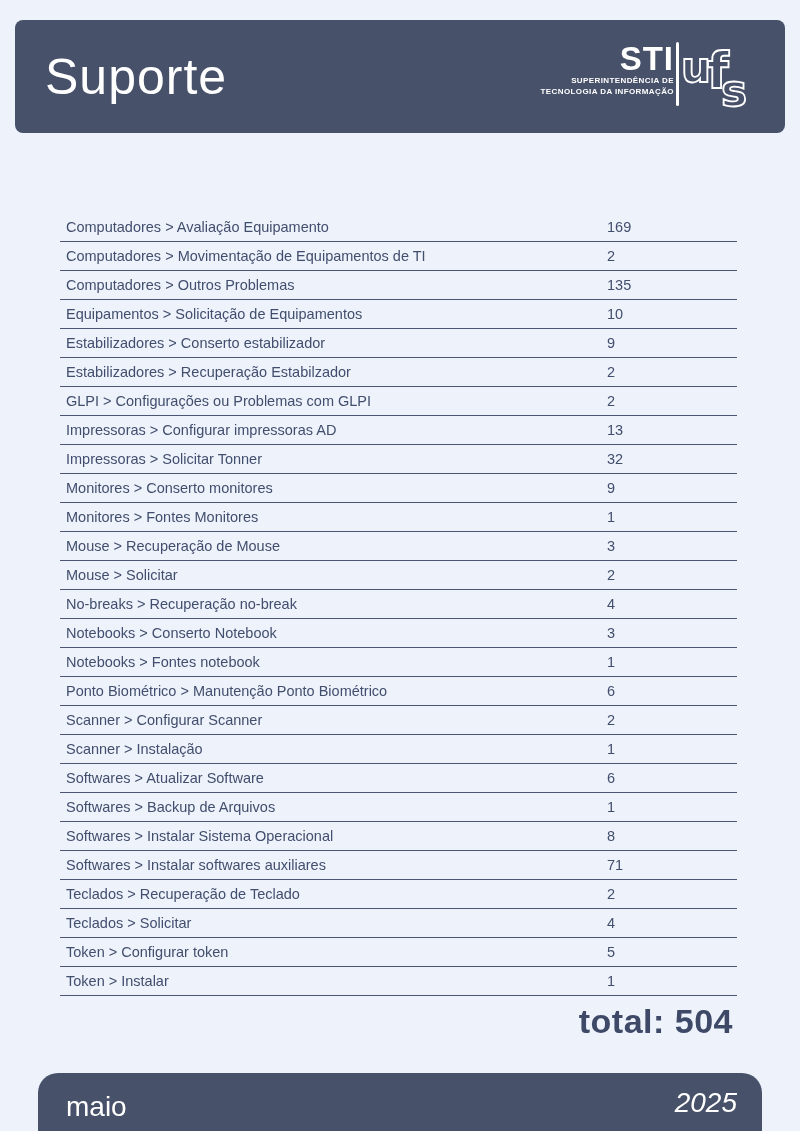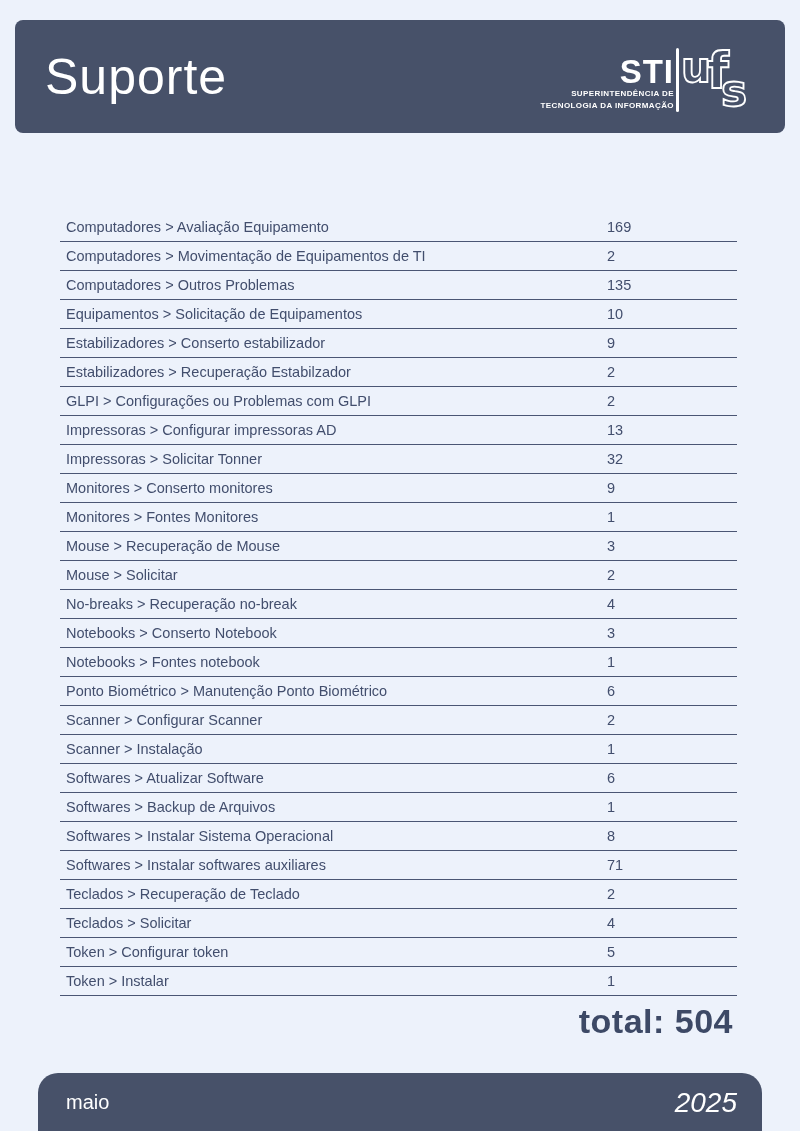--- a/index.html
+++ b/index.html
@@ -29,21 +29,21 @@
     padding: 0 30px 0 30px;
   }
   .header-title {
     color: #ffffff;
     font-size: 50px;
     font-weight: 300;
     letter-spacing: 1px;
   }
   .logo-group {
     display: flex;
-    align-items: flex-end;
+    align-items: flex-start;
     gap: 2px;
   }
   .sti-block {
     display: flex;
     flex-direction: column;
     align-items: flex-end;
   }
   .sti-acronym {
     color: #ffffff;
     font-size: 33px;
@@ -113,21 +113,21 @@
     width: 724px; height: 70px;
     background: #475169;
     border-radius: 20px 20px 0 0;
     display: flex;
     align-items: flex-start;
     justify-content: space-between;
     padding: 18px 25px 0 28px;
   }
   .footer-month {
     color: #ffffff;
-    font-size: 20px;
+    font-size: 28px;
   }
   .footer-year {
     color: #ffffff;
     font-size: 28px;
     line-height: 0.85;
     font-style: italic;
   }
 </style>
 </head>
 <body>

